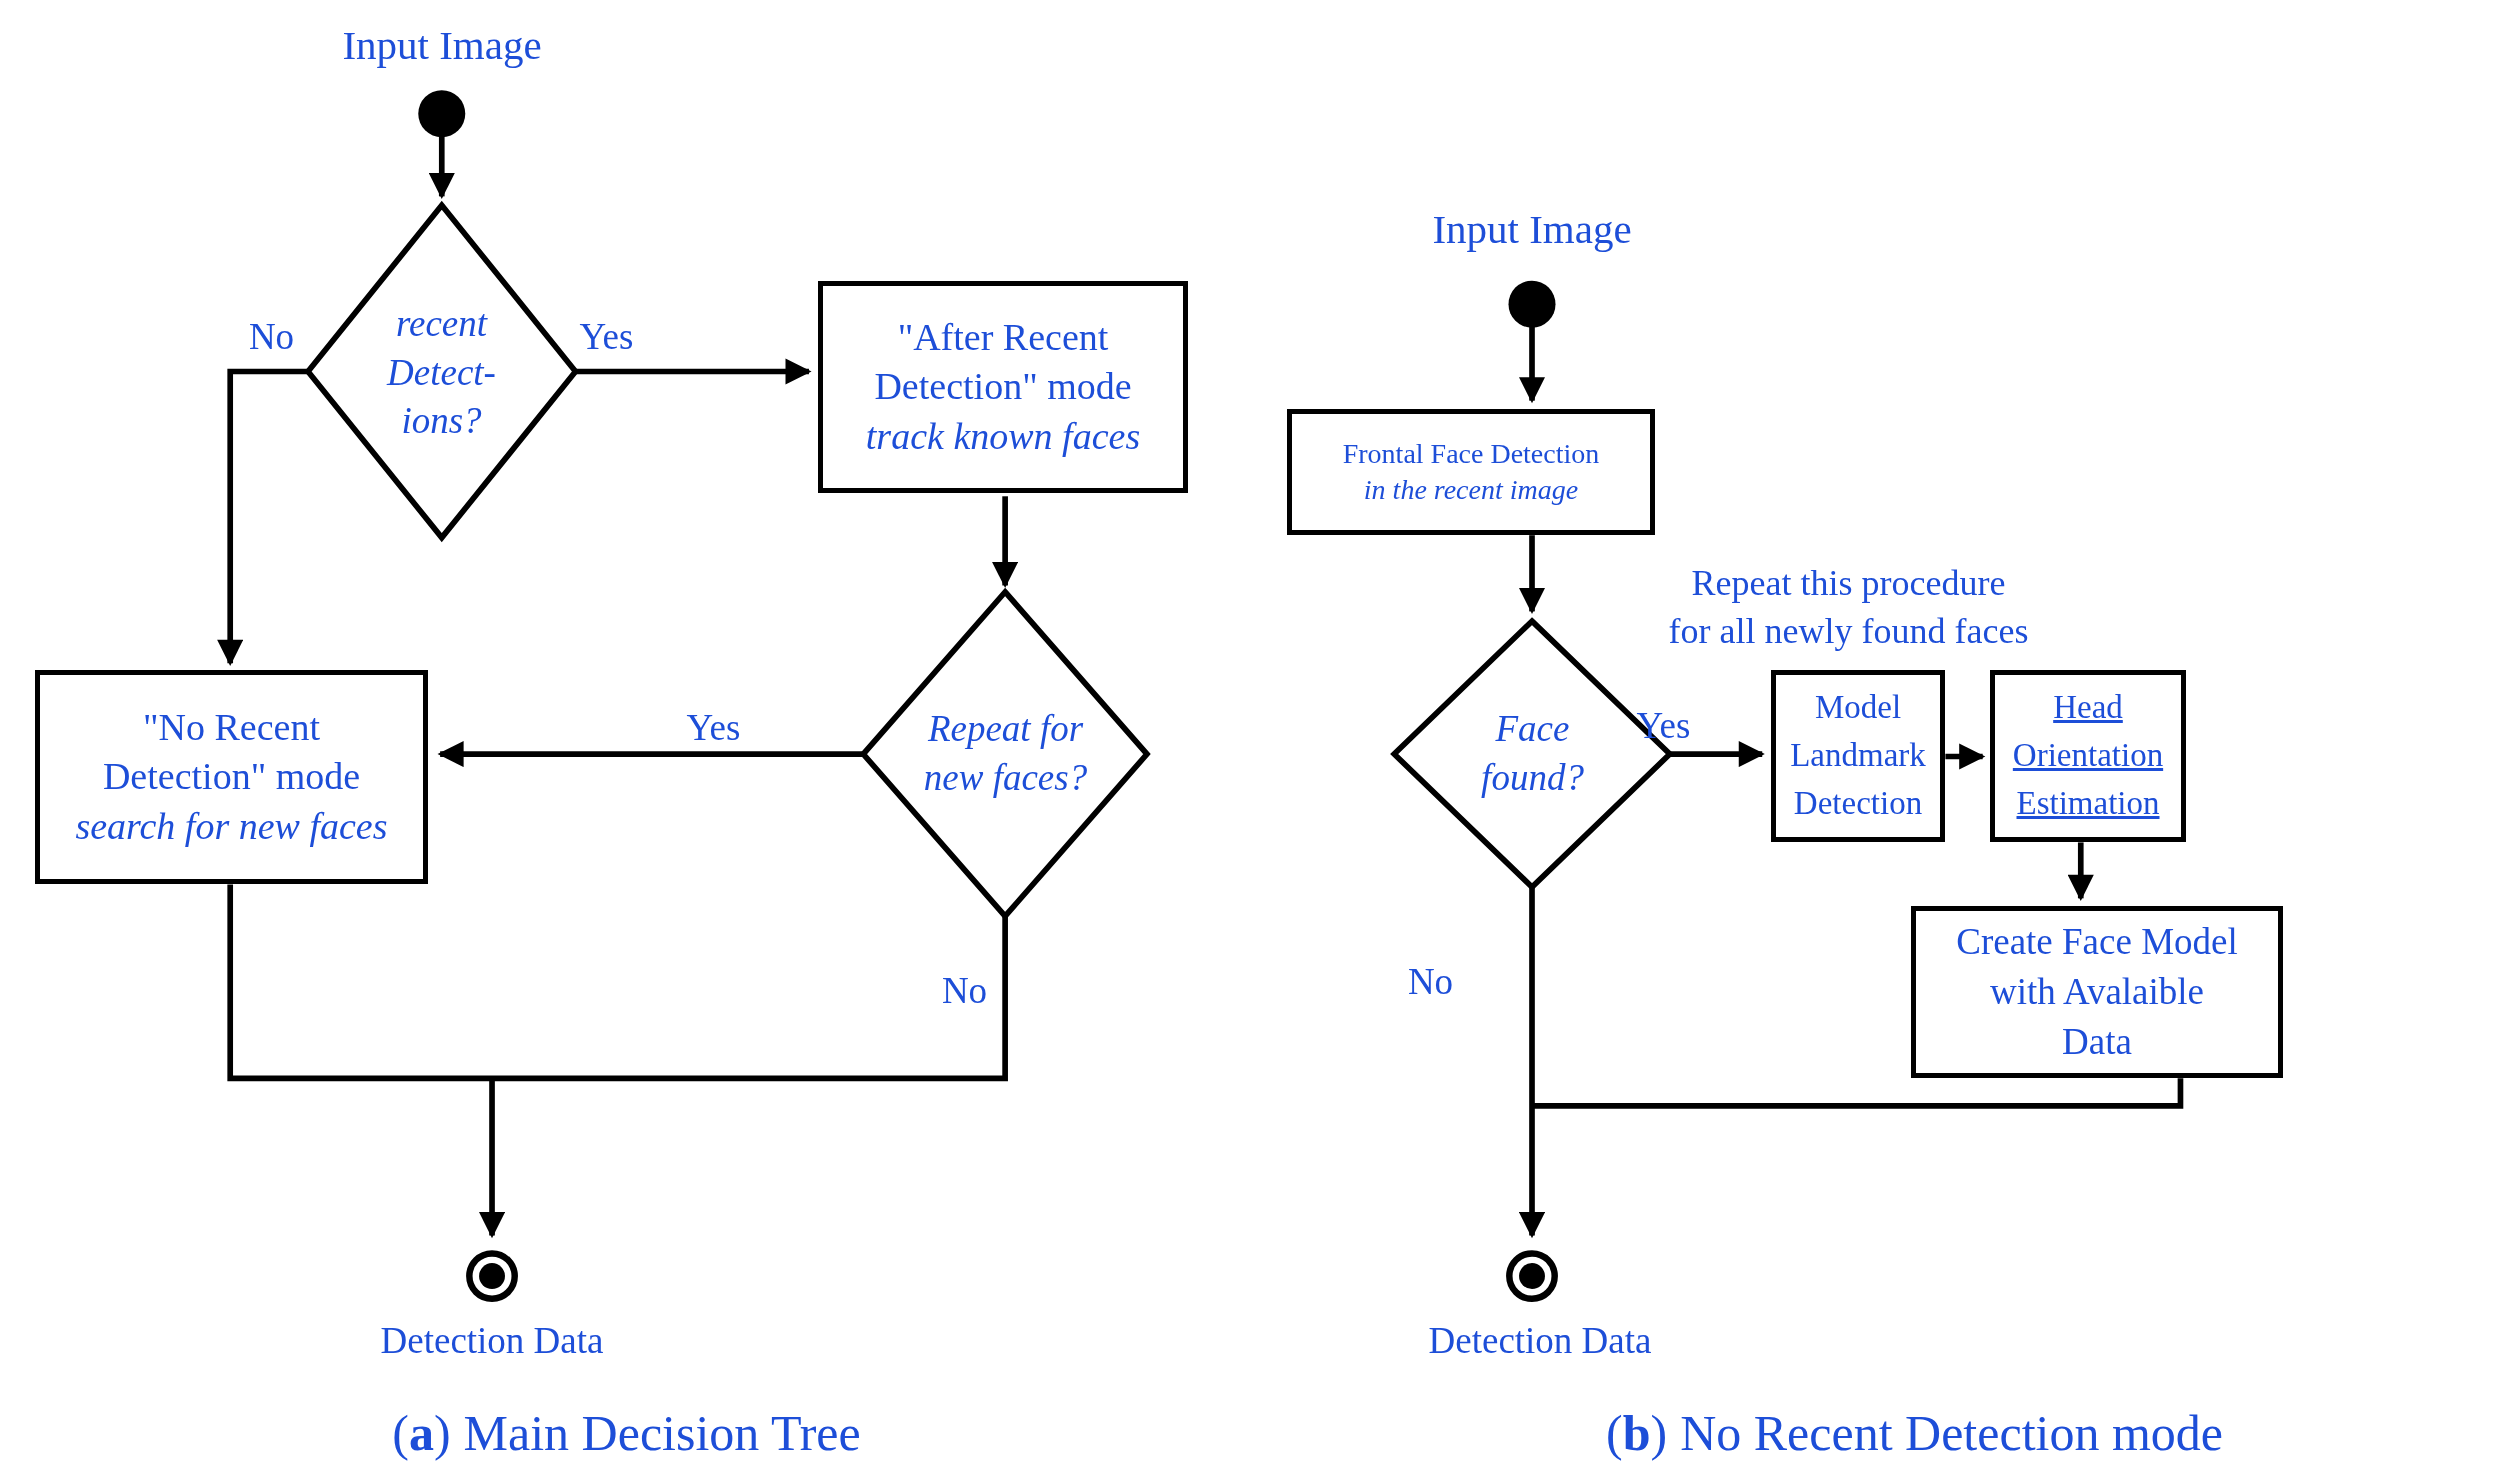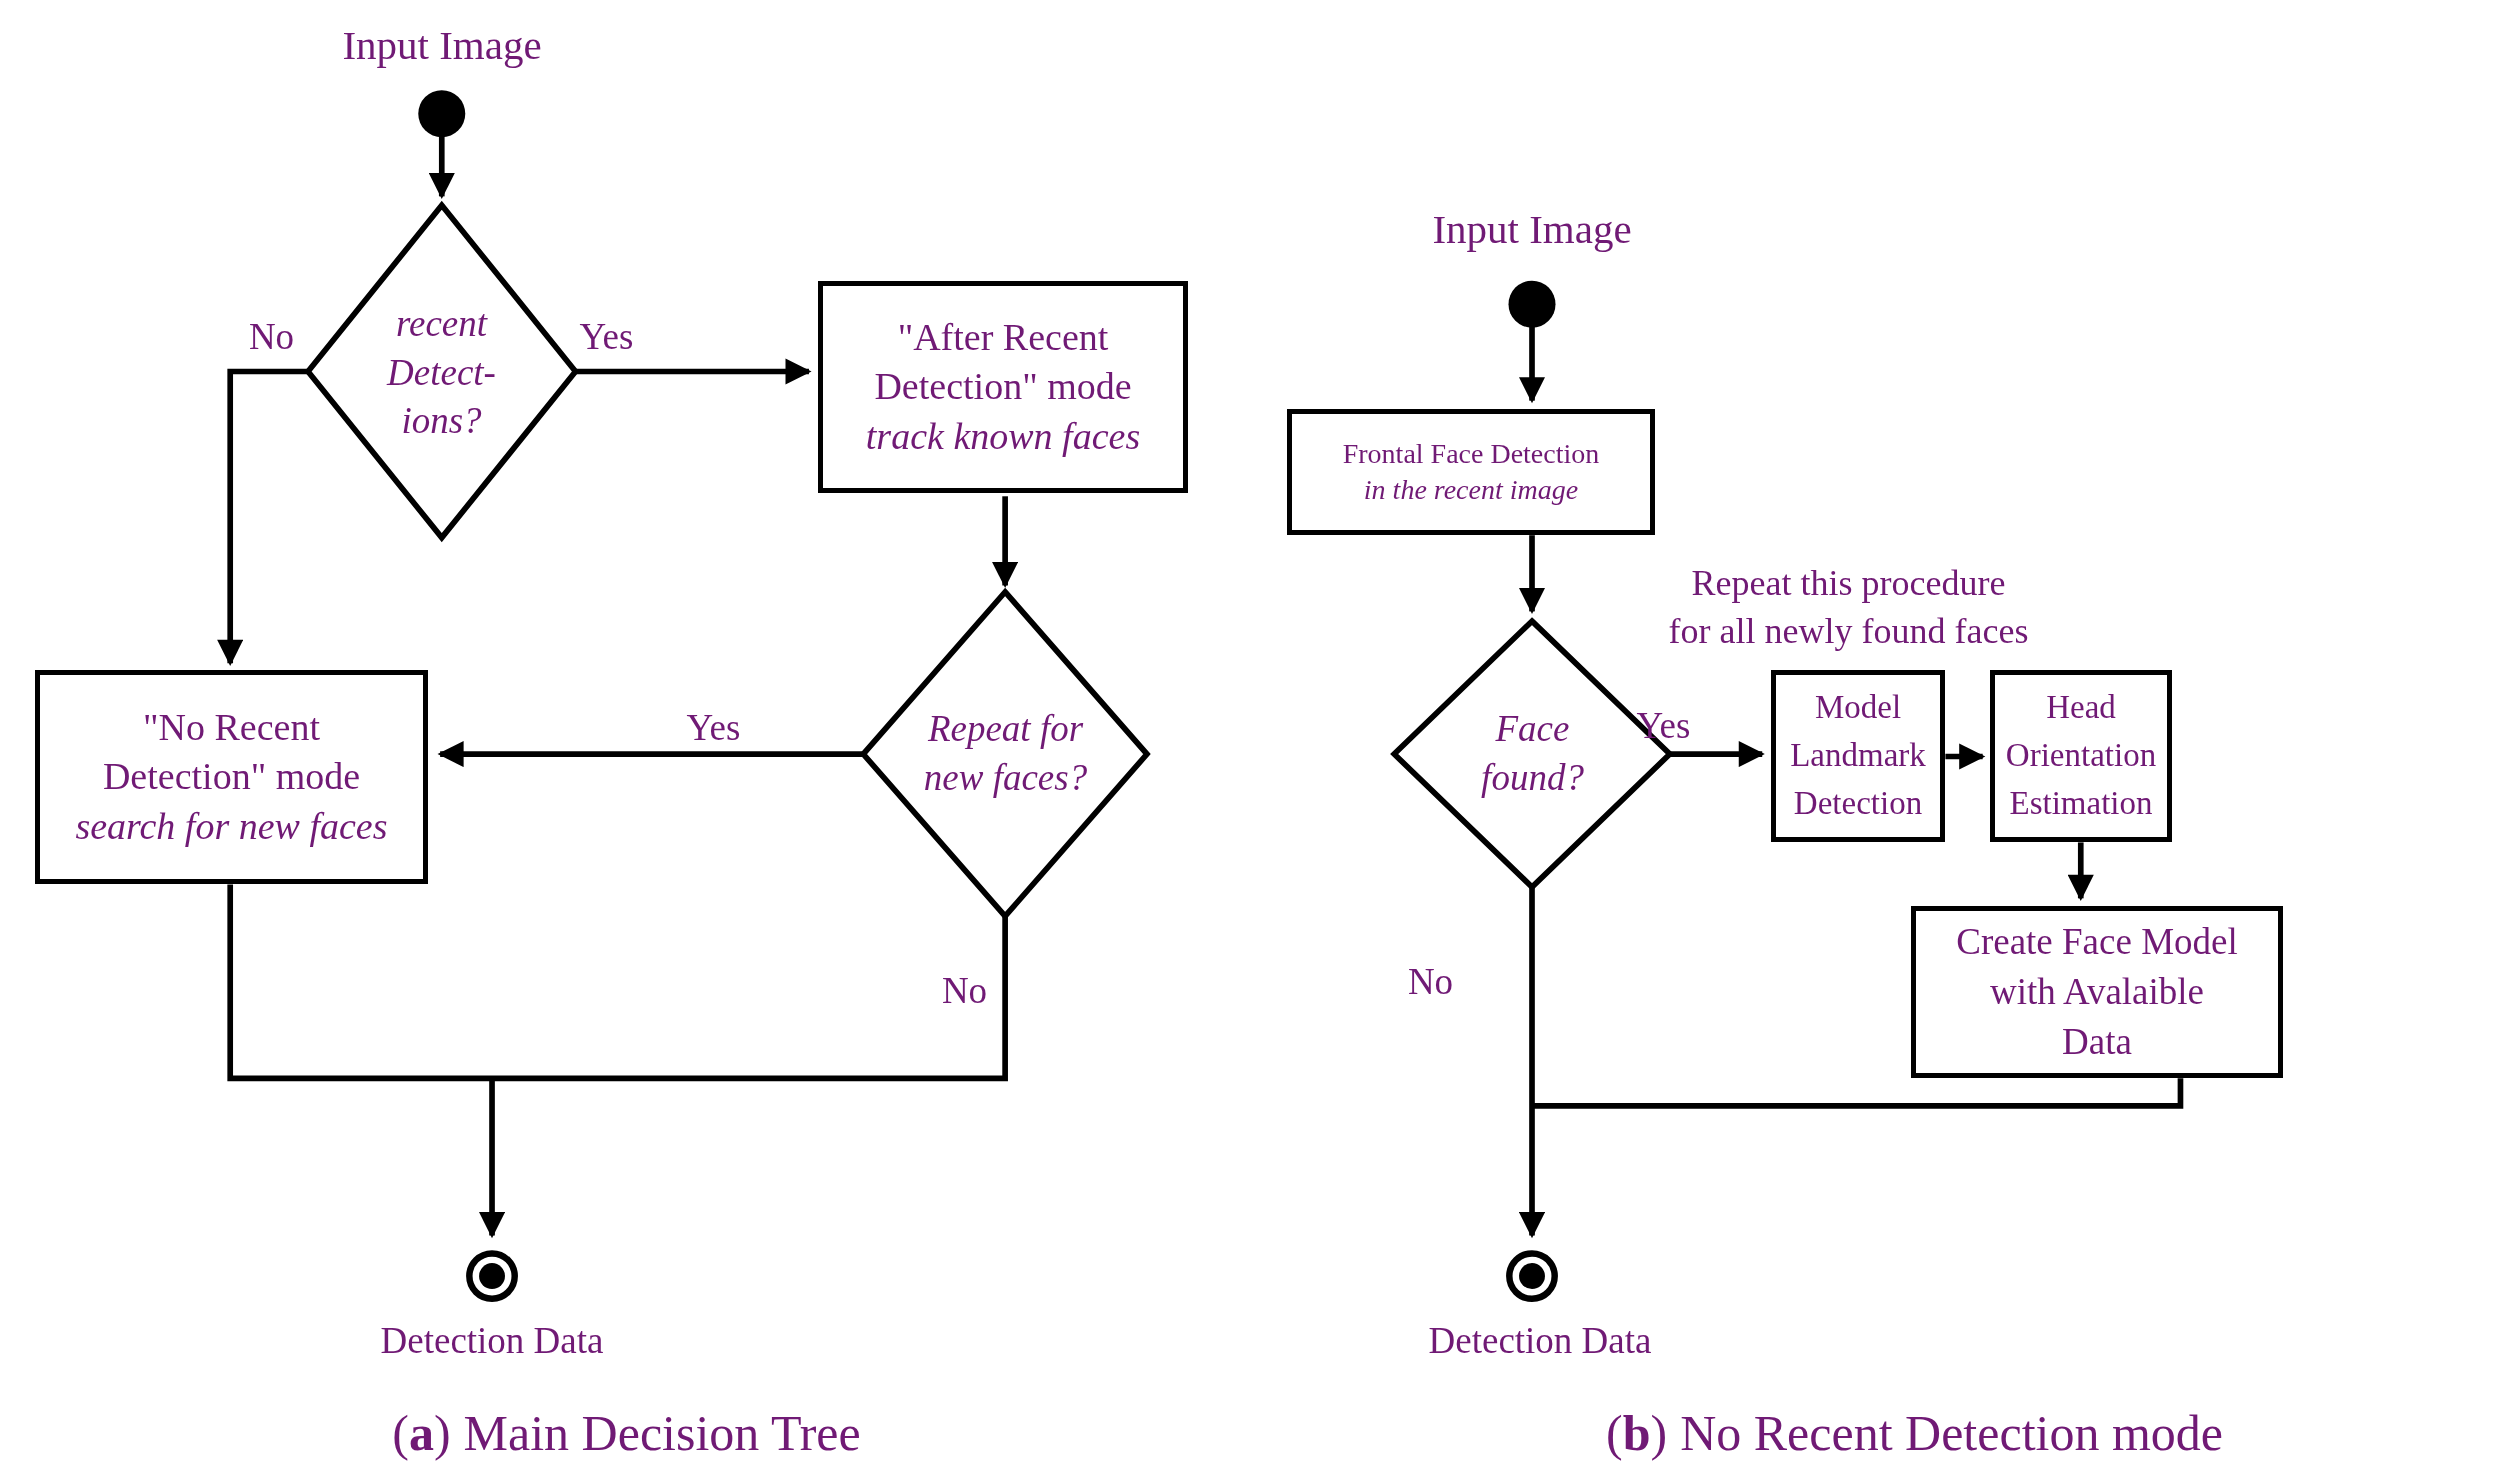--- a/index.html
+++ b/index.html
@@ -1,17 +1,17 @@
 <!DOCTYPE html>
 <html style="font-size:13px"><head>
 <meta charset="utf-8">
 <style>
   html,body{margin:0;padding:0;background:#ffffff;}
   #fig{position:relative;width:2512px;height:1483px;background:#ffffff;overflow:hidden;
-       font-family:"Liberation Serif","DejaVu Serif",serif;color:#701a75;border-radius:12px;}
+       font-family:"Liberation Serif","DejaVu Serif",serif;color:#1d4ed8;border-radius:12px;}
   #wires{position:absolute;left:0;top:0;z-index:1;}
   .node-box{position:absolute;z-index:2;box-sizing:border-box;border:5.7px solid #000;background:#fff;
             display:flex;flex-direction:column;justify-content:center;align-items:center;
             text-align:center;}
   .lbl{position:absolute;z-index:3;display:flex;flex-direction:column;justify-content:center;
        align-items:center;text-align:center;pointer-events:none;}
   .fs-box{font-size:38px;line-height:1.3;}
   .fs-box-sm{font-size:33px;line-height:1.45;}
   .fs-diamond{font-size:37px;line-height:1.32;font-style:italic;}
   .fs-edge{font-size:37px;line-height:1.1;}
@@ -152,21 +152,21 @@
   <div class="lbl fs-edge" style="left:1390px;top:961px;width:81px;height:42px;">
     <span>No</span>
   </div>
 
   <div class="node-box fs-box-sm" style="left:1771px;top:670px;width:174px;height:172px;">
     <div>Model</div>
     <div>Landmark</div>
     <div>Detection</div>
   </div>
 
-  <div class="node-box fs-box-sm" style="left:1990px;top:670px;width:182px;height:172px;">
+  <div class="node-box fs-box-sm" style="left:1990px;top:670px;width:196px;height:172px;text-decoration:underline;">
     <div>Head</div>
     <div>Orientation</div>
     <div>Estimation</div>
   </div>
 
   <div class="node-box" style="left:1911px;top:906px;width:372px;height:172px;font-size:37px;line-height:1.36;text-align:center;">
     <div>Create Face Model</div>
     <div>with Avalaible</div>
     <div>Data</div>
   </div>

